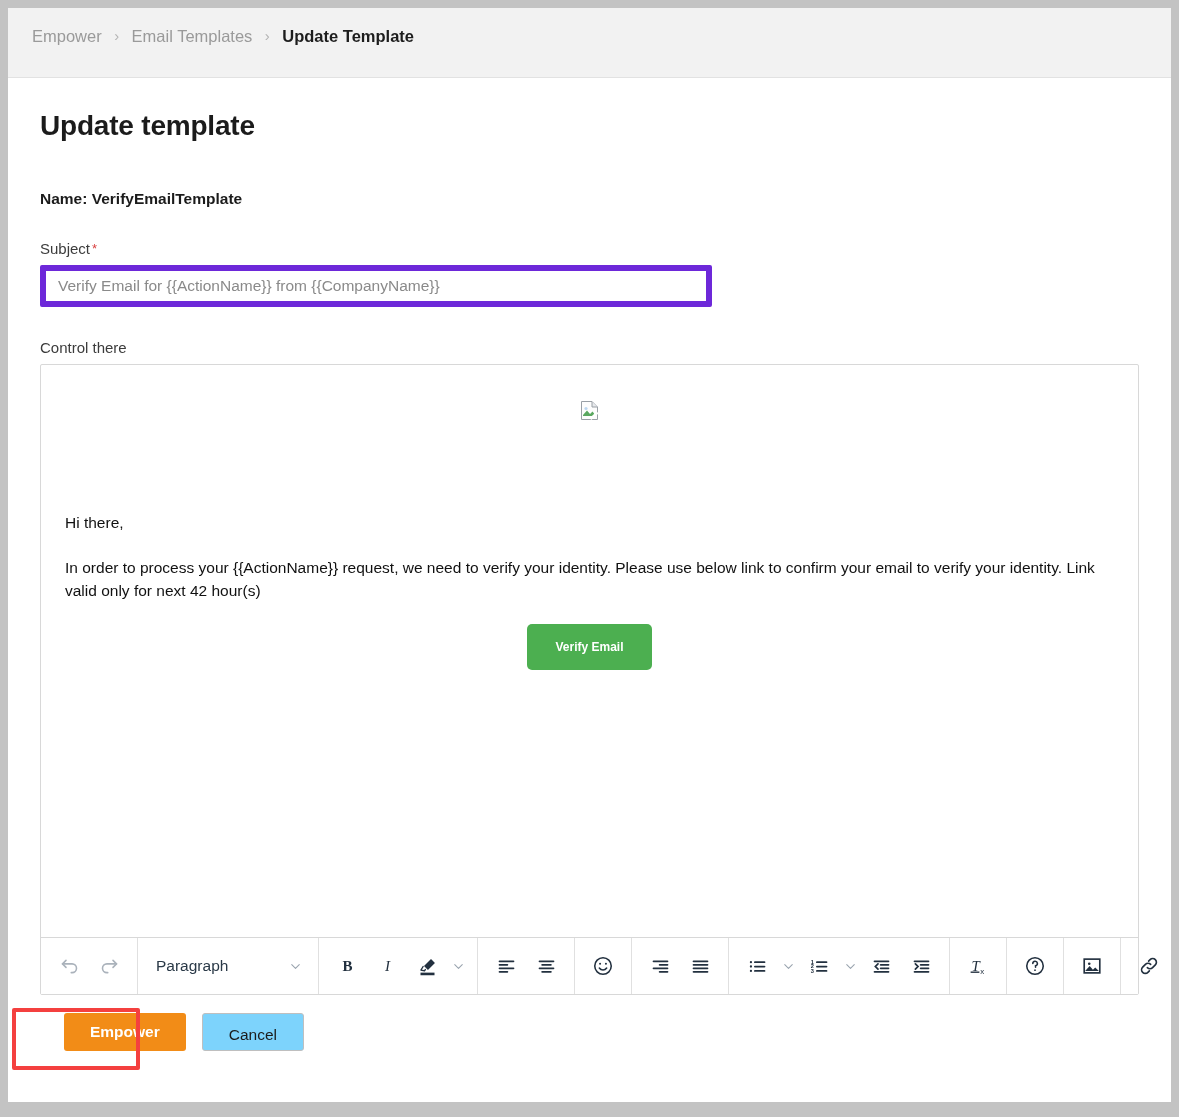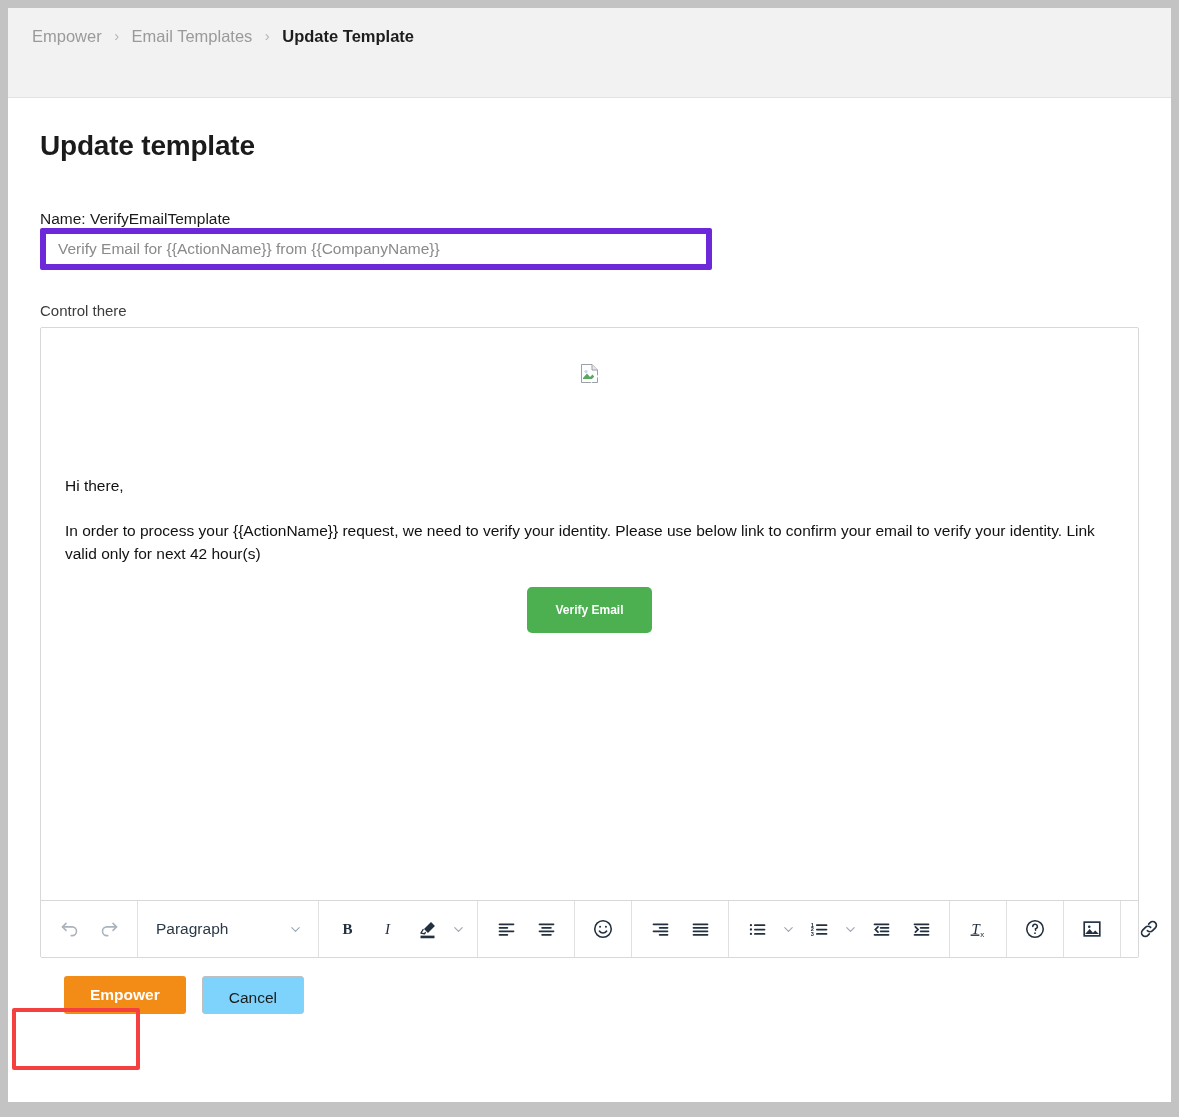--- a/index.html
+++ b/index.html
@@ -23,21 +23,21 @@
     left: 8px;
     top: 8px;
     width: 1163px;
     height: 1094px;
     background: #ffffff;
     overflow: hidden;
   }
 
   
   .crumb-bar {
-    height: 90px;
+    height: 70px;
     background: #f2f2f2;
     border-bottom: 1px solid #e2e2e2;
     box-sizing: border-box;
     padding: 18px 0 4px 24px;
   }
   .crumb {
     font-size: 16.5px;
     color: #9a9a9a;
     display: inline-block;
     line-height: 20px;
@@ -62,21 +62,21 @@
   }
   h1.page-title {
     font-size: 28px;
     font-weight: bold;
     color: #1b1b1b;
     margin: 32px 0 0 0;
     letter-spacing: -0.2px;
   }
   .name-line {
     font-size: 15.5px;
-    font-weight: normal;
+    font-weight: bold;
     color: #1b1b1b;
     margin-top: 48px;
   }
   .field-label {
     font-size: 15px;
     color: #3c3c3c;
     margin-top: 32px;
     margin-bottom: 8px;
   }
   .req {
@@ -257,20 +257,23 @@
       <span class="crumb-sep">›</span>
       <span class="crumb current">Update Template</span>
     </div>
 
     <div class="content">
 
       <h1 class="page-title">Update template</h1>
 
       <div class="name-line">Name: VerifyEmailTemplate</div>
 
+      <div class="field-label">
+        <span>Subject</span><span class="req">*</span>
+      </div>
       <input class="subject-input" type="text" value="Verify Email for {{ActionName}} from {{CompanyName}}" style="">
 
       <div class="field-label">Control there</div>
 
       
       <div class="editor-wrap">
         <div class="editor-body">
 
           <div class="broken-img-row">
             <span class="broken-img">

